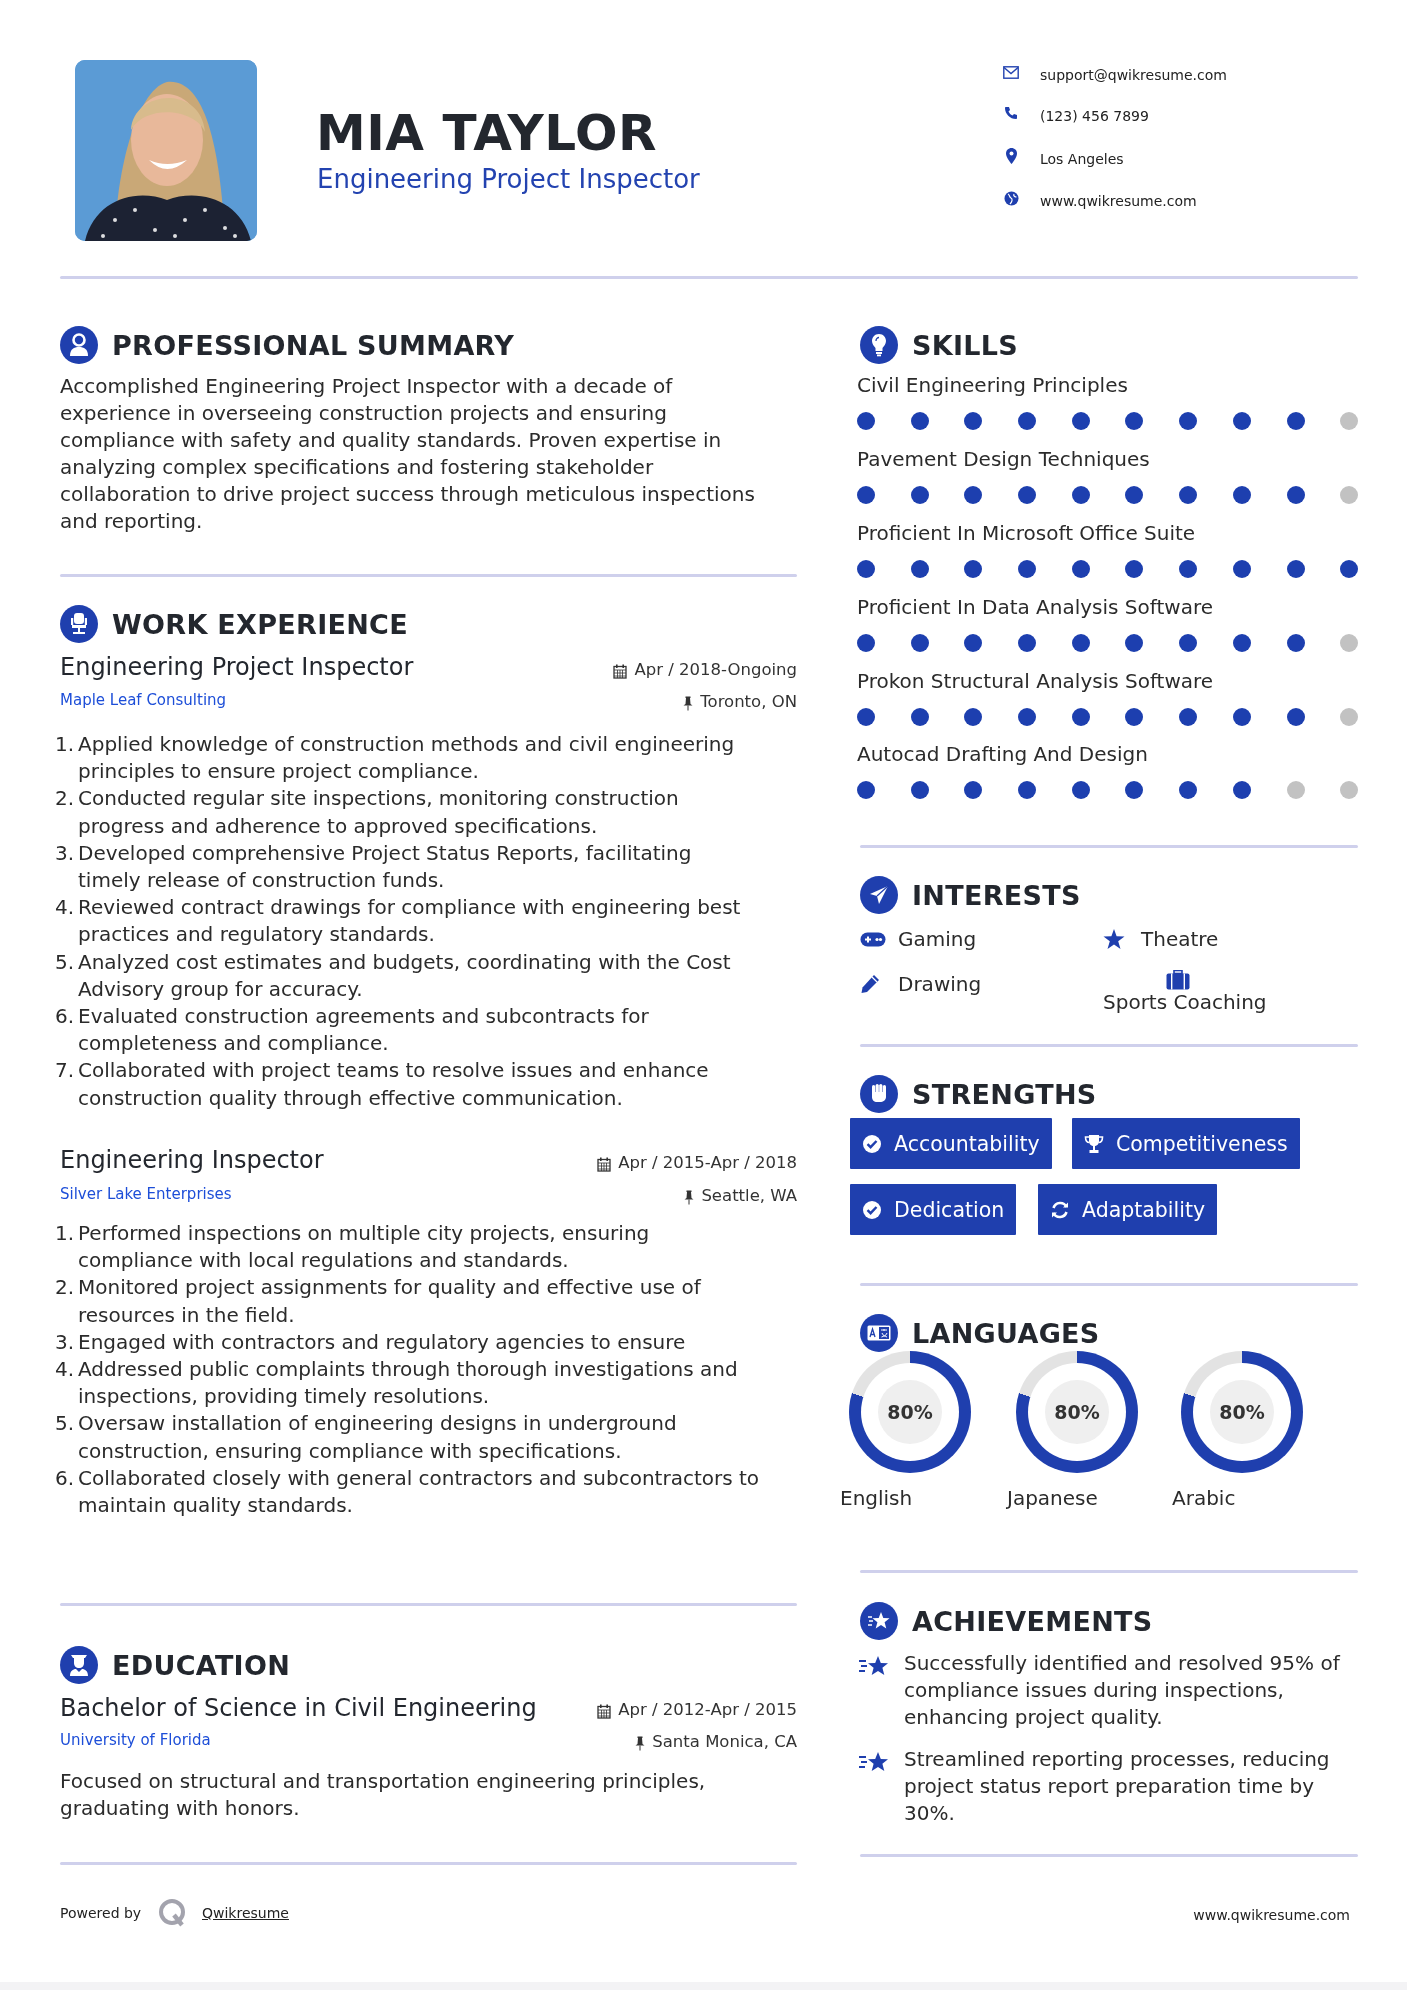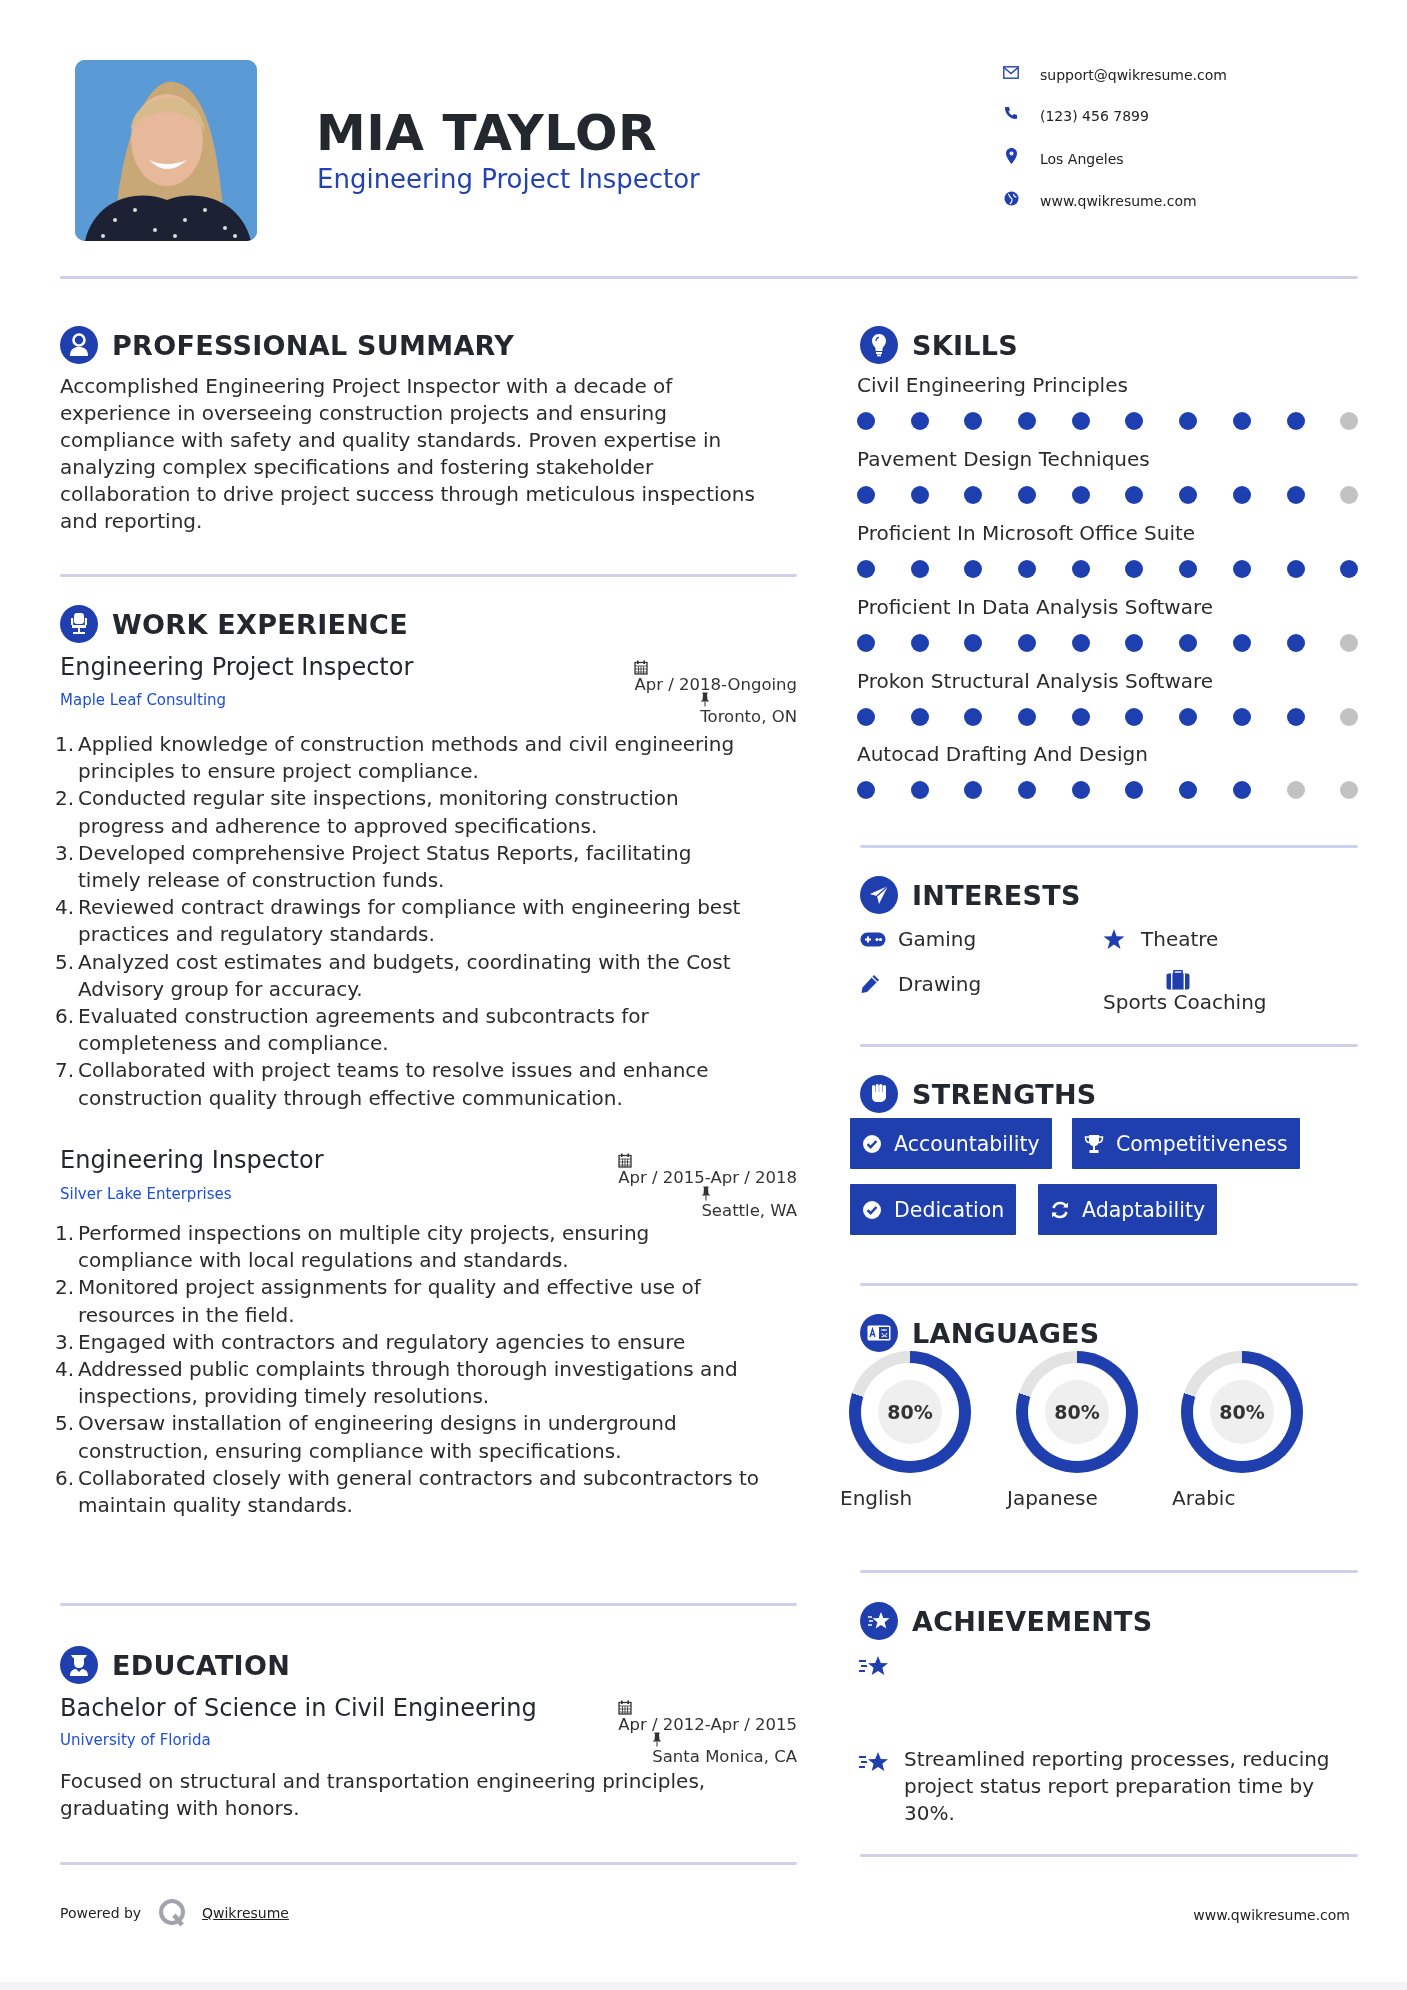--- a/index.html
+++ b/index.html
@@ -11,21 +11,21 @@
   .title { left: 317px; top: 164px; font-size: 26px; color: #2343b0; white-space: nowrap; }
   .contact { left: 1000px; width: 330px; height: 26px; display: flex; align-items: flex-end; font-size: 14px; color: #222; white-space: nowrap; }
   .contact .ic { width: 22px; height: 22px; display: inline-flex; align-items: center; justify-content: center; margin-right: 18px; }
   .divider { height: 3px; background: #cfd0ec; border-radius: 2px; }
   .sec-icon { width: 38px; height: 38px; border-radius: 50%; background: #1f3fae; display: flex; align-items: center; justify-content: center; }
   .sec-head { display: flex; align-items: center; height: 40px; white-space: nowrap; }
   .sec-title { margin-left: 14px; font-size: 27px; font-weight: bold; color: #23272e; letter-spacing: 0.3px; }
   .para { font-size: 20px; line-height: 27px; color: #2b2b2b; }
   .job-title { font-size: 24px; color: #23272e; white-space: nowrap; }
   .company { font-size: 15px; color: #1d4ed8; white-space: nowrap; }
-  .meta { font-size: 16.5px; color: #333; white-space: nowrap; display: flex; align-items: flex-start; justify-content: flex-end; flex-direction: column; }
+  .meta { font-size: 16.5px; color: #333; white-space: nowrap; display: flex; align-items: flex-end; justify-content: flex-end; }
   .meta svg { margin-right: 7px; }
   ol.list { list-style: none; font-size: 20px; line-height: 27.2px; color: #2b2b2b; }
   ol.list li { position: relative; padding-left: 18px; }
   ol.list li .num { position: absolute; left: -5px; top: 0; }
   .skill-name { font-size: 20px; color: #2b2b2b; white-space: nowrap; }
   .dots { display: flex; gap: 0; }
   .dot { width: 18px; height: 18px; border-radius: 50%; margin-right: 35.7px; }
   .dot.on { background: #1d3faf; }
   .dot.off { background: #c2c2c2; }
   .interest { display: flex; align-items: center; font-size: 20px; color: #2b2b2b; white-space: nowrap; height: 28px; }
@@ -533,20 +533,25 @@
   </span>
   <span class="sec-title">ACHIEVEMENTS</span>
 </div>
 <div class="abs ach" style="left:858px; top:1650px; width:500px;">
   <span class="ic">
     <svg width="34" height="28" viewBox="0 0 34 28">
         <path d="M20 3 L22.8 10 L30 10.3 L24.4 14.8 L26.3 22 L20 18 L13.7 22 L15.6 14.8 L10 10.3 L17.2 10 Z" fill="#1f3fae"></path>
         <path d="M1 8 H8 M3 13 H9 M1 18 H7" stroke="#1f3fae" stroke-width="2"></path>
       </svg>
   </span>
+  <div>
+    <div>Successfully identified and resolved 95% of</div>
+    <div>compliance issues during inspections,</div>
+    <div>enhancing project quality.</div>
+  </div>
 </div>
 <div class="abs ach" style="left:858px; top:1746px; width:500px;">
   <span class="ic">
     <svg width="34" height="28" viewBox="0 0 34 28">
         <path d="M20 3 L22.8 10 L30 10.3 L24.4 14.8 L26.3 22 L20 18 L13.7 22 L15.6 14.8 L10 10.3 L17.2 10 Z" fill="#1f3fae"></path>
         <path d="M1 8 H8 M3 13 H9 M1 18 H7" stroke="#1f3fae" stroke-width="2"></path>
       </svg>
   </span>
   <div>
     <div>Streamlined reporting processes, reducing</div>

